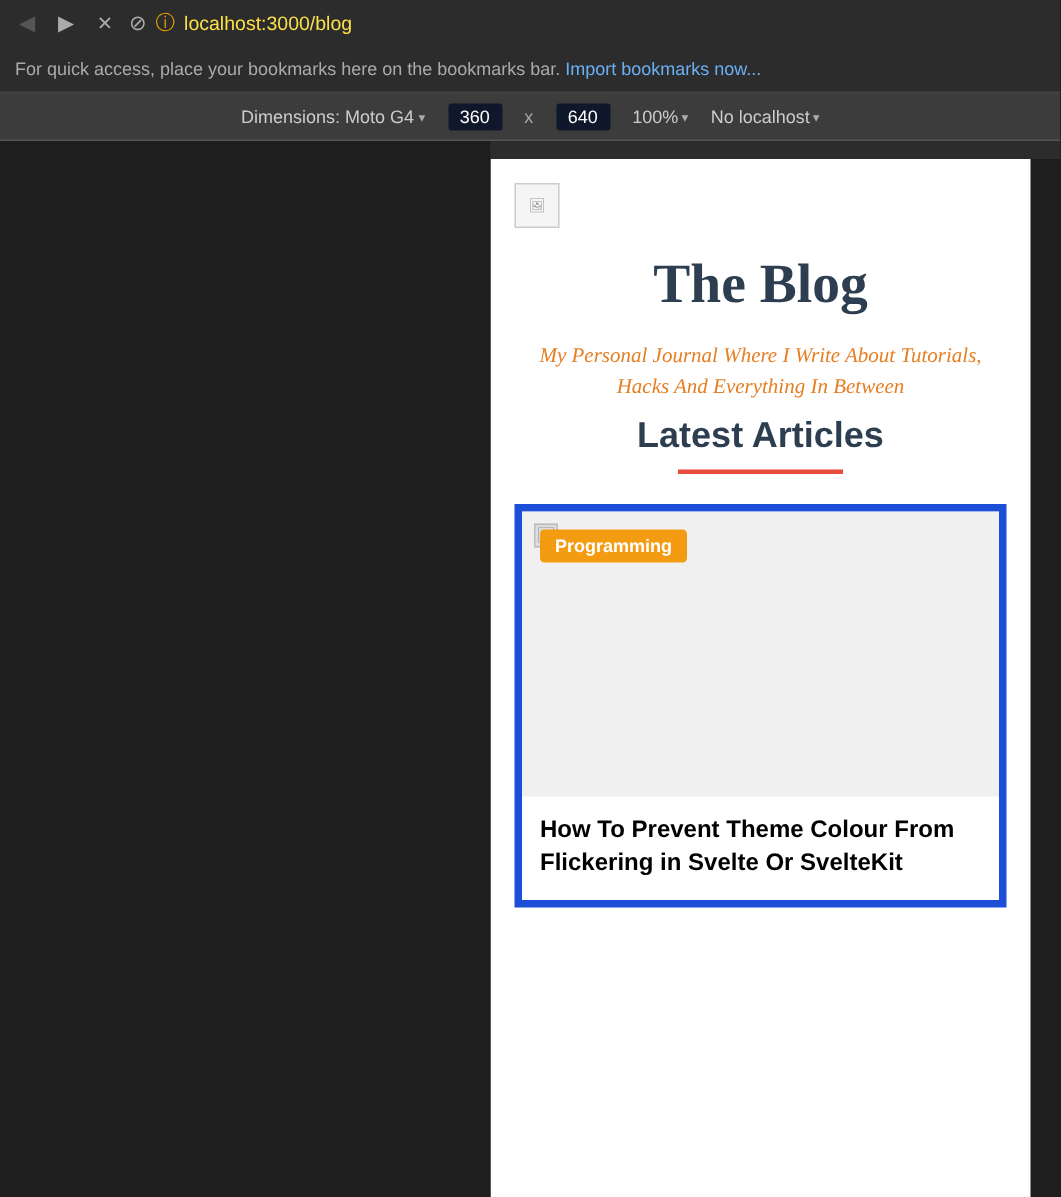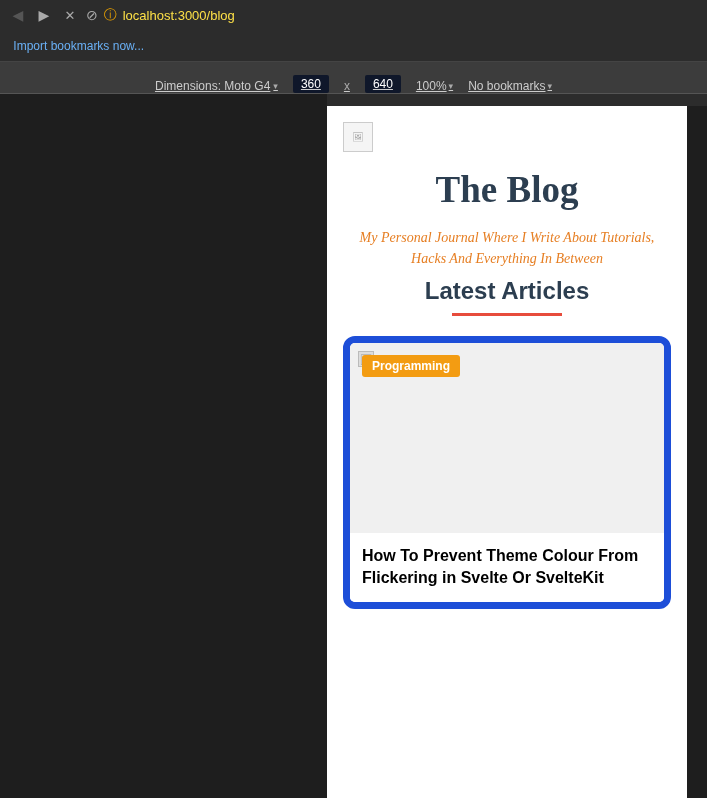--- a/index.html
+++ b/index.html
@@ -70,27 +70,26 @@
     }
 
     .bookmarks-bar span { color: #aaa; }
     .bookmarks-bar a { color: #6ab0f5; text-decoration: none; }
 
     
     .device-toolbar {
       background: #3c3c3c;
       height: 32px;
       display: flex;
-      align-items: flex-end;
+      align-items: center;
       justify-content: center;
       gap: 15px;
       font-size: 12px;
       color: #ccc;
       border-bottom: 1px solid #555;
-      text-decoration: underline;
     }
 
     .device-label {
       display: flex;
       align-items: center;
       gap: 3px;
     }
 
     .dimension-input {
       background: #0f172a;
@@ -207,22 +206,22 @@
 
     .section-underline {
       width: 110px;
       height: 3px;
       background: #e74c3c;
       margin: 0 auto 20px auto;
     }
 
     
     .article-card {
-      border: 7px solid #1d4ed8;
-      border-radius: 12px;
+      border: 5px solid #1d4ed8;
+      border-radius: 0;
       overflow: hidden;
       margin-top: 4px;
     }
 
     .article-image-wrapper {
       position: relative;
       width: 100%;
       height: 190px;
       background: #f5f5f5;
     }
@@ -289,38 +288,38 @@
   <span class="nav-btn">▶</span>
   <span class="nav-btn" style="font-size:13px;">✕</span>
   <div class="address-bar-area">
     <span class="bookmark-icon">⊘</span>
     <span class="security-icon">ⓘ</span>
     <span class="address-text">localhost:3000/blog</span>
   </div>
 </div>
 
 <div class="bookmarks-bar">
-  &nbsp;
+  <span>For quick access, place your bookmarks here on the bookmarks bar.</span>&nbsp;
   <a>Import bookmarks now...</a>
 </div>
 
 <div class="device-toolbar">
   <div class="device-label">
     <span>Dimensions: Moto G4</span>
     <span class="chevron">▾</span>
   </div>
   <input class="dimension-input" type="text" value="360" style="">
   <span class="dim-separator">x</span>
   <input class="dimension-input" type="text" value="640" style="">
   <div class="percent-label">
     <span>100%</span>
     <span class="chevron">▾</span>
   </div>
   <div class="throttle-label">
-    <span>No bookmarks</span>
+    <span>No localhost</span>
     <span class="chevron">▾</span>
   </div>
 </div>
 
 <div class="ruler-area">
   <div class="ruler-left"></div>
   <div class="ruler-right"></div>
 </div>
 
 <div class="main-area">

